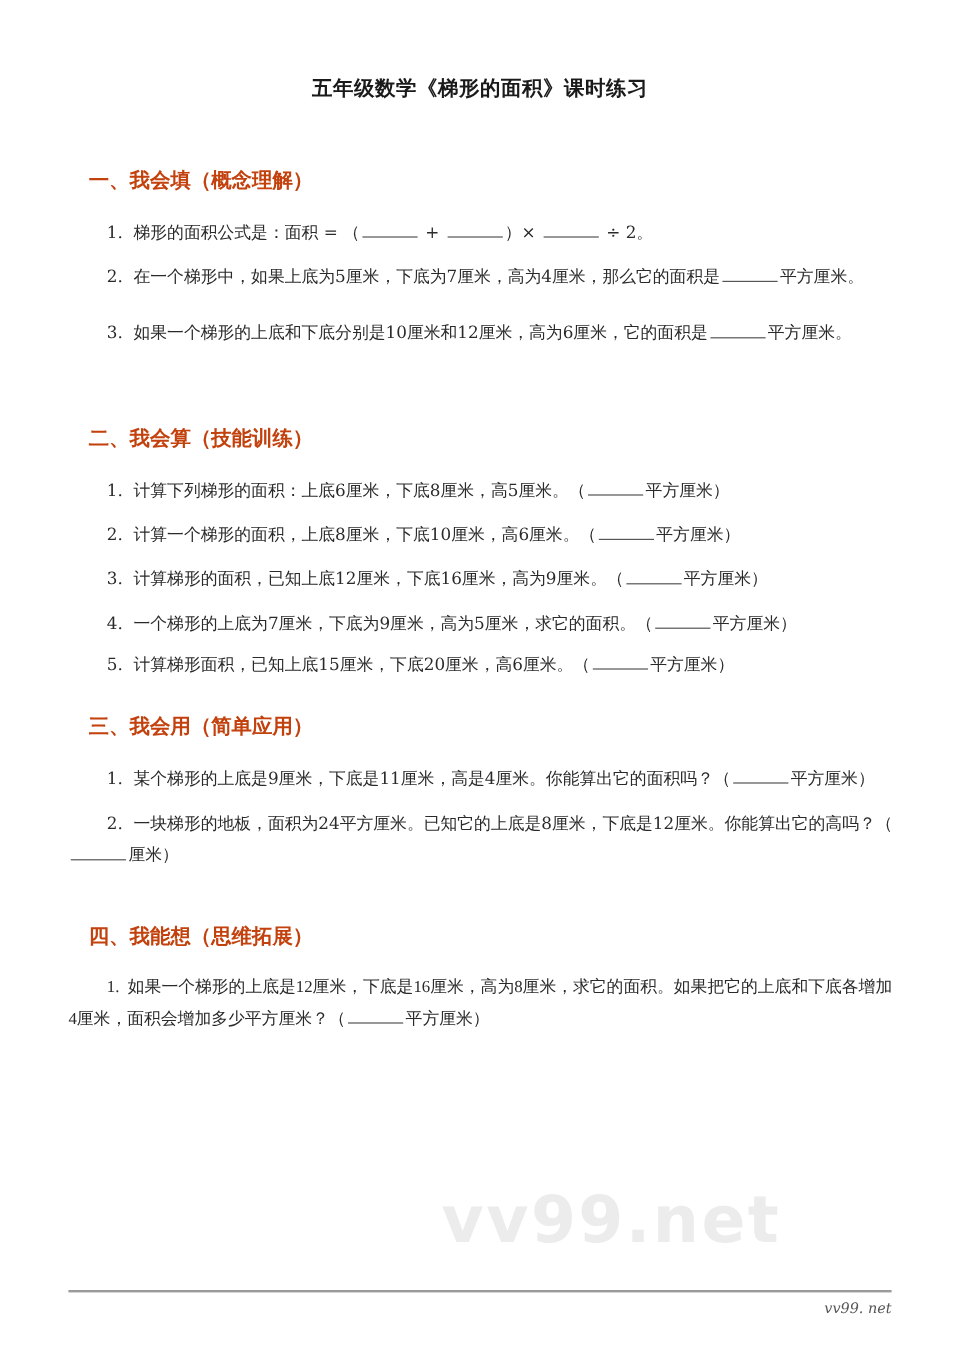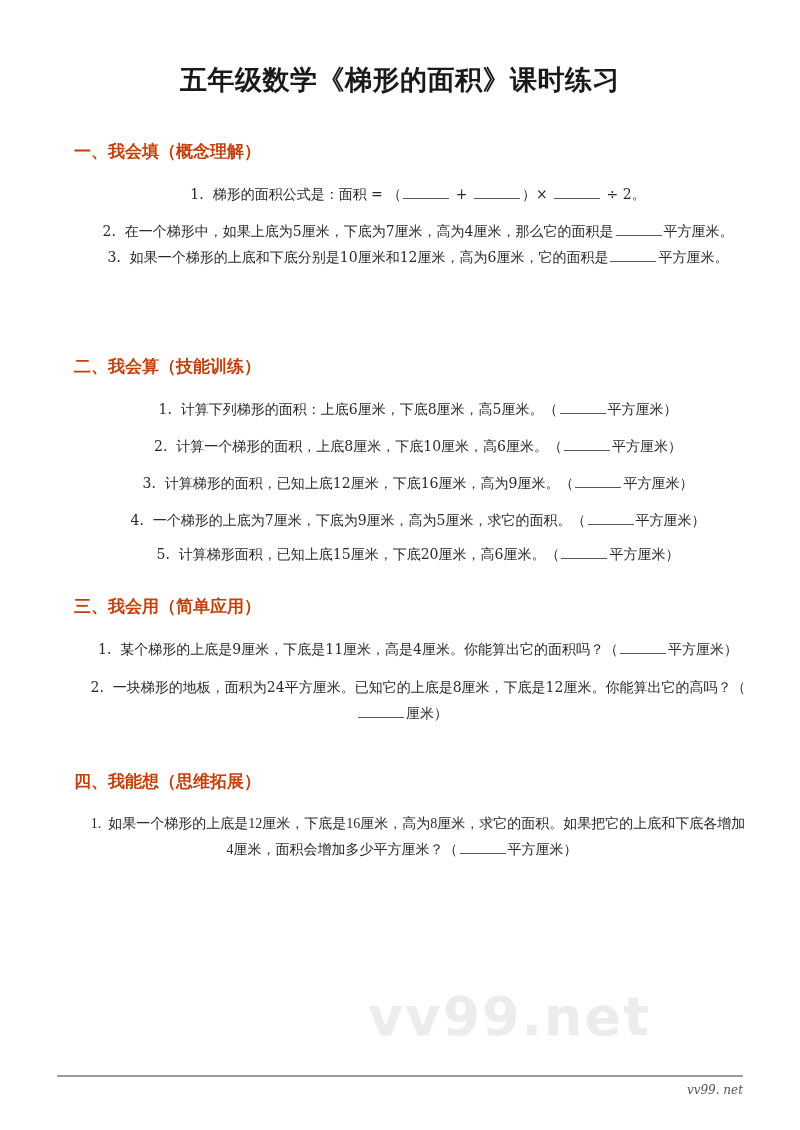--- a/index.html
+++ b/index.html
@@ -3,35 +3,35 @@
 <meta charset="utf-8">
 <style>
   html, body { margin: 0; padding: 0; background: #ffffff; }
   body {
     width: 800px; height: 1130px; position: relative; overflow: hidden;
     font-family: "DejaVu Serif", "Liberation Serif", serif;
     color: #222222;
   }
   .page-title {
     position: absolute; top: 62px; left: 0; width: 800px;
-    text-align: center; font-size: 27px; font-weight: bold;
+    text-align: center; font-size: 17px; font-weight: bold;
     font-family: "DejaVu Sans", "Liberation Sans", sans-serif;
     color: #1a1a1a; letter-spacing: 0.5px;
   }
   .section {
     position: absolute; left: 57px; width: 690px;
   }
   .section-heading {
     font-size: 17px; font-weight: bold;
     font-family: "DejaVu Sans", "Liberation Sans", sans-serif;
     color: #c2410c; margin: 17px; height: 26px; line-height: 26px;
   }
   .question {
     font-size: 14px; line-height: 26px; text-indent: 32px;
-    margin: 0; color: #2a2a2a; text-align: center;
+    margin: 0; color: #2a2a2a;
   }
   .blank {
     display: inline-block; width: 46px; border-bottom: 1px solid #555;
     height: 14px; vertical-align: baseline; margin: 0 2px;
   }
   .watermark {
     position: absolute; left: 368px; top: 985px;
     font-family: "DejaVu Sans", "Liberation Sans", sans-serif;
     font-size: 54px; font-weight: bold; color: #ececec; letter-spacing: 2px;
   }
@@ -52,21 +52,21 @@
 <div class="section" style="top:121px;">
   <h2 class="section-heading">一、我会填（概念理解）</h2>
   <p class="question" style="margin-top:12px;">
     <span>1.</span>&nbsp;
     <span>梯形的面积公式是：面积 = （</span><span class="blank"></span><span> + </span><span class="blank"></span><span>）× </span><span class="blank"></span><span> ÷ 2。</span>
   </p>
   <p class="question" style="margin-top:11px;">
     <span>2.</span>&nbsp;
     <span>在一个梯形中，如果上底为5厘米，下底为7厘米，高为4厘米，那么它的面积是</span><span class="blank"></span><span>平方厘米。</span>
   </p>
-  <p class="question" style="margin-top:0;">
+  <p class="question" style="margin-top:21px;">
     <span>3.</span>&nbsp;
     <span>如果一个梯形的上底和下底分别是10厘米和12厘米，高为6厘米，它的面积是</span><span class="blank"></span><span>平方厘米。</span>
   </p>
 </div>
 
 <div class="section" style="top:336px;">
   <h2 class="section-heading">二、我会算（技能训练）</h2>
   <p class="question" style="margin-top:12px;">
     <span>1.</span>&nbsp;
     <span>计算下列梯形的面积：上底6厘米，下底8厘米，高5厘米。（</span><span class="blank"></span><span>平方厘米）</span>

